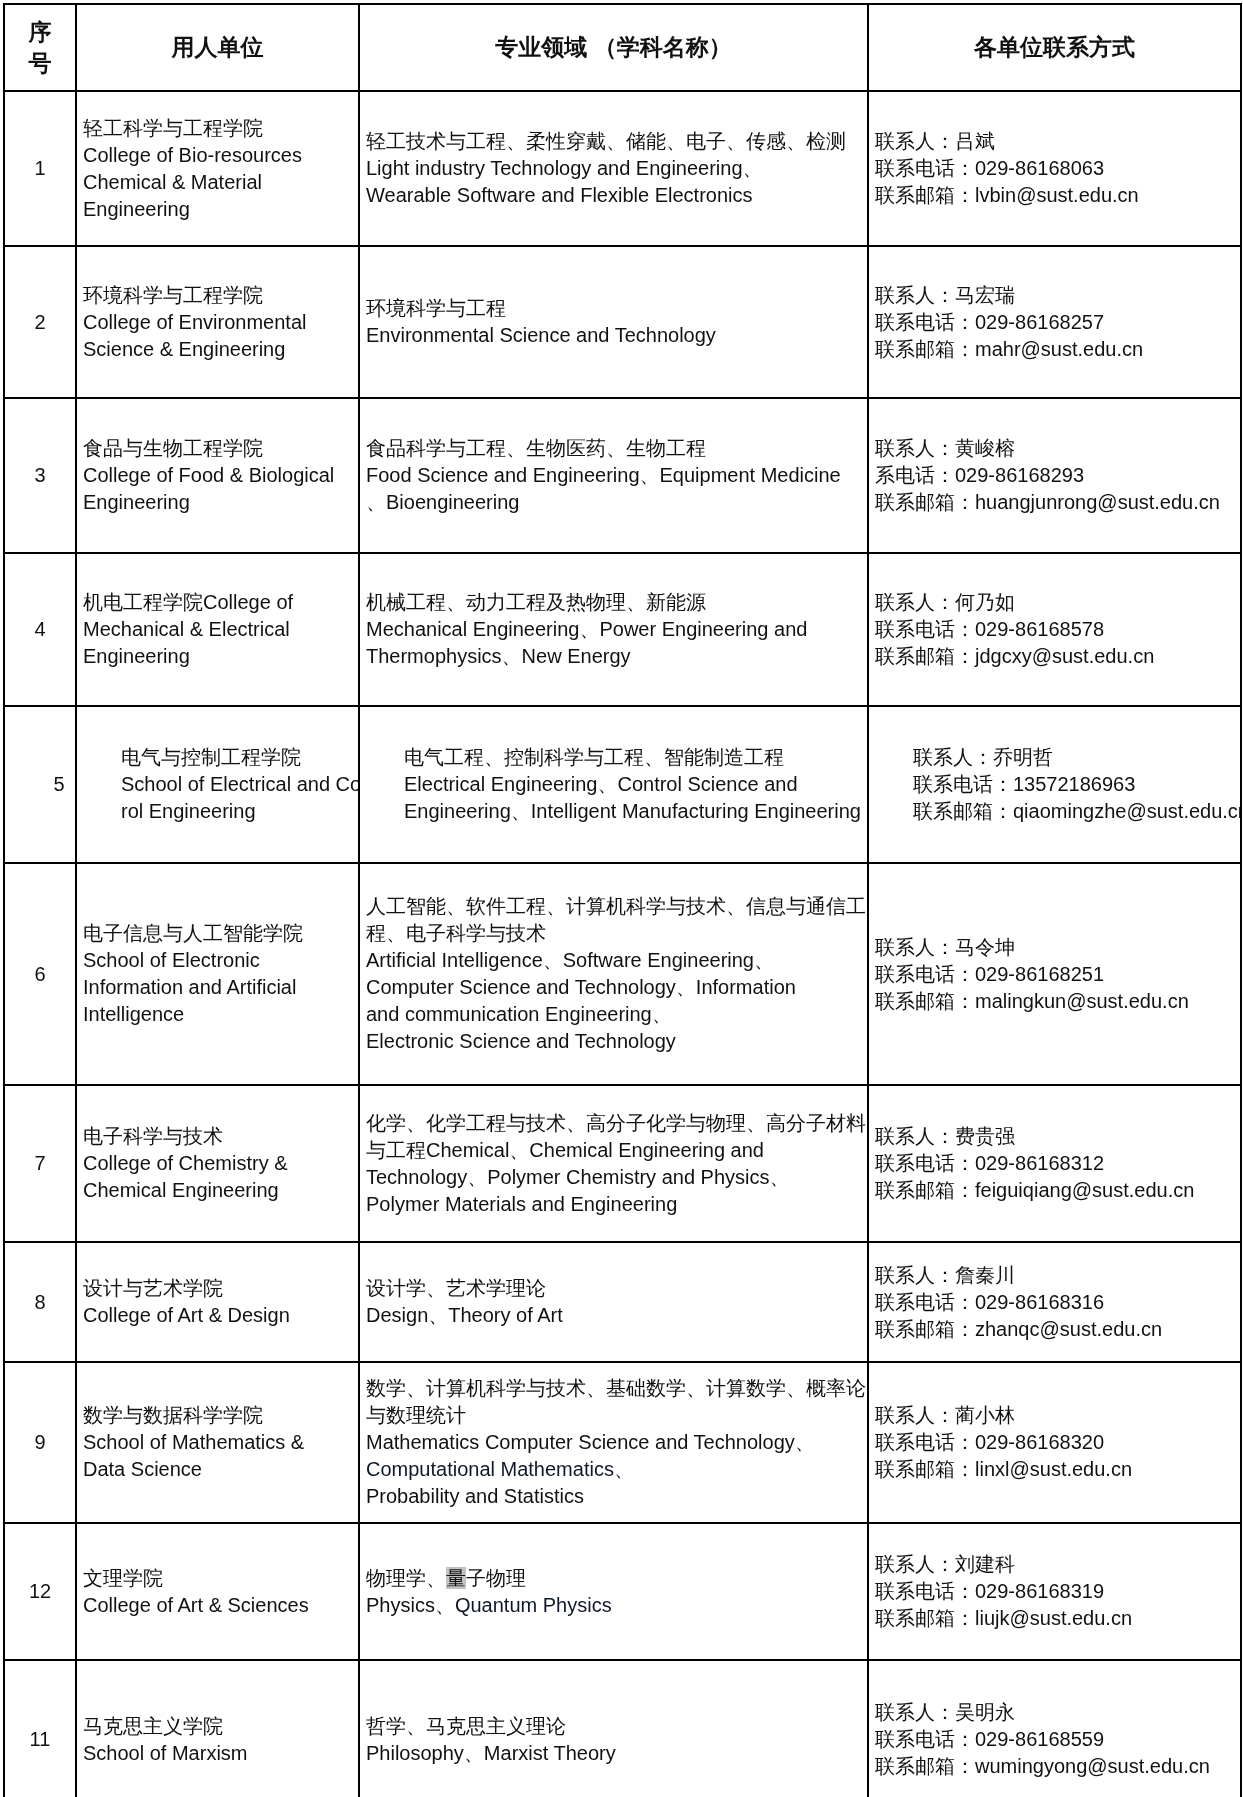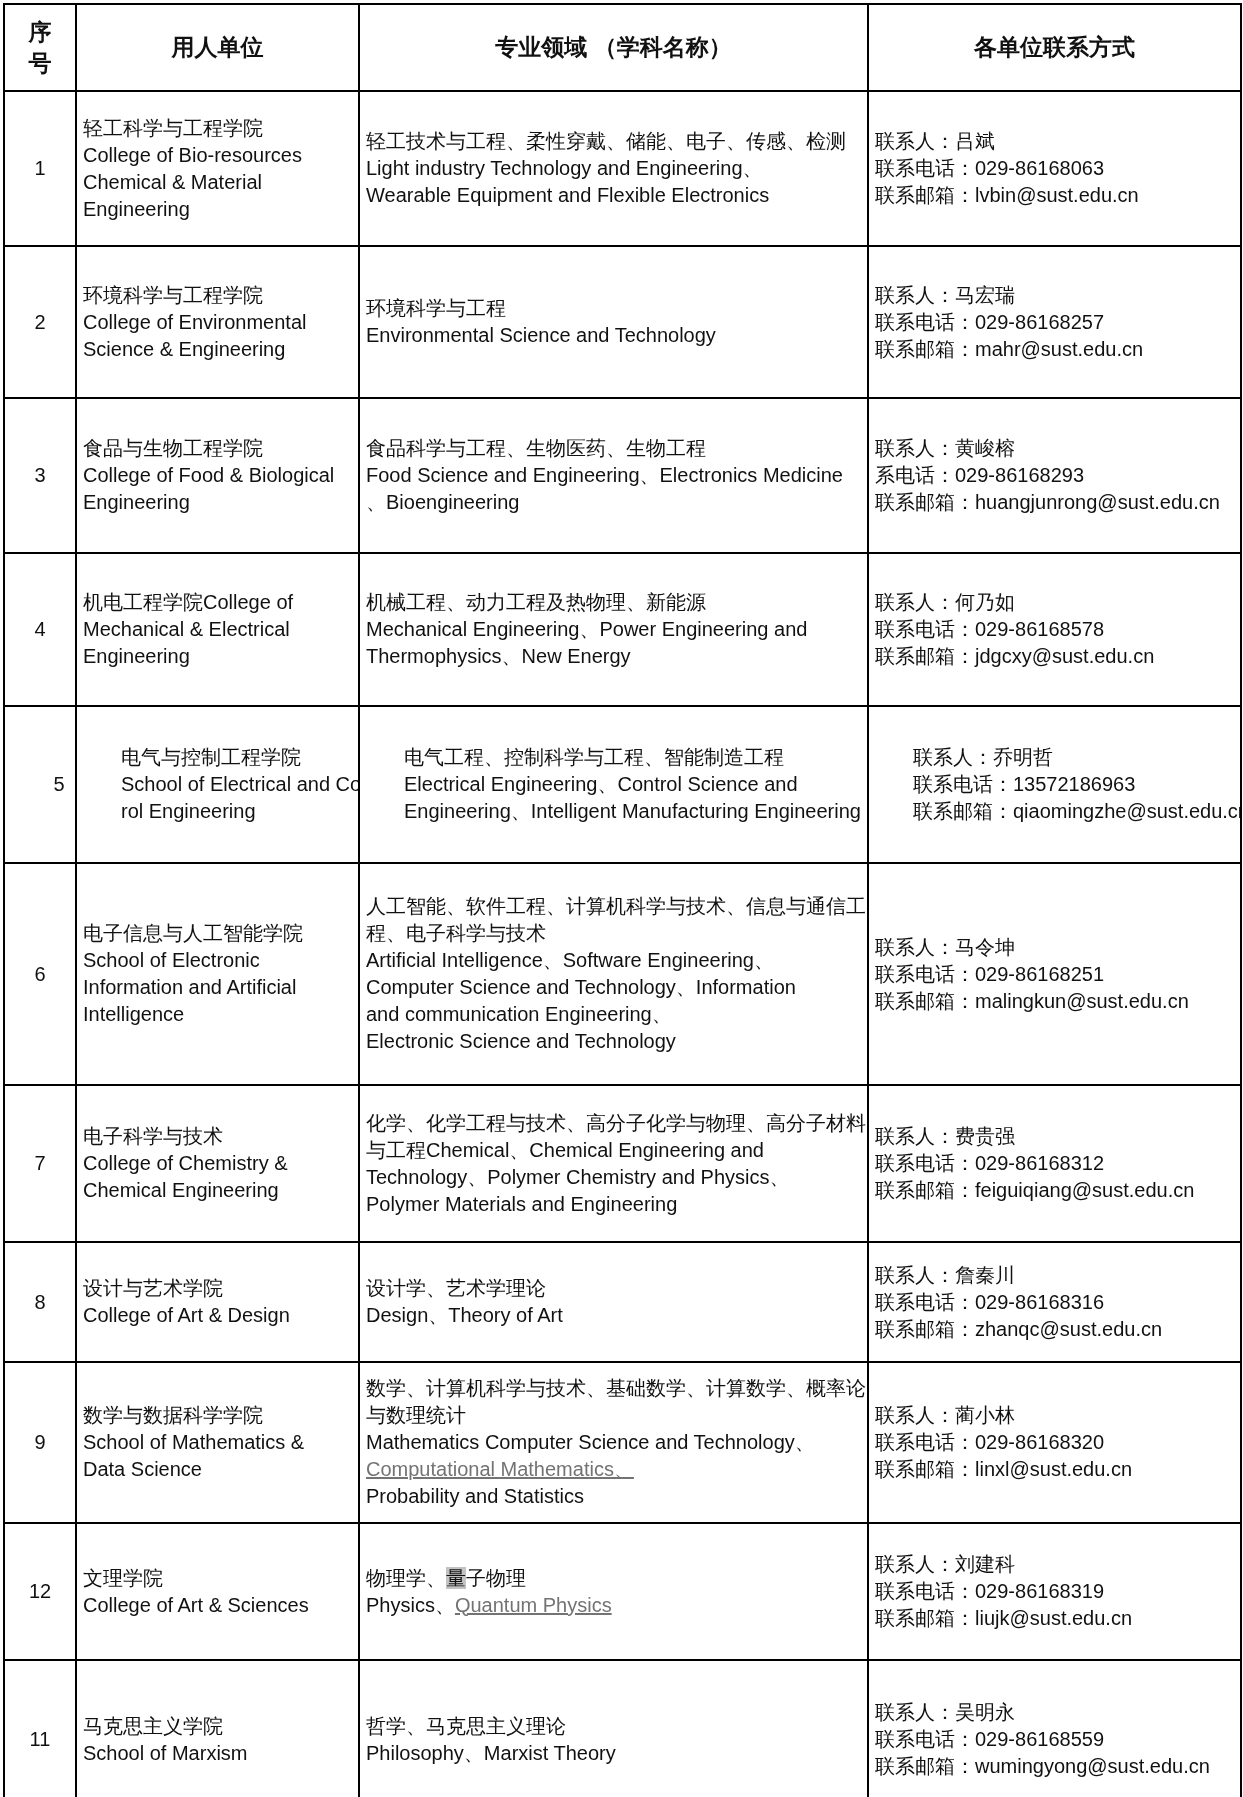--- a/index.html
+++ b/index.html
@@ -28,21 +28,21 @@
     text-align:center;
     height:81px;
     padding:2px 16px;
   }
   td{
     font-size:20px;
     line-height:27px;
   }
   td.no-cell{text-align:center;}
   .line{white-space:nowrap;}
-  .muted{color:#737373;text-decoration:underline;}
+  .muted{color:#0f172a;}
   .hl{background:#c3c3c3;}
   
   tbody tr:nth-child(1) td{height:149px;}
   tbody tr:nth-child(2) td{height:146px;}
   tbody tr:nth-child(3) td{height:149px;margin-top:20px;}
   tbody tr:nth-child(4) td{height:147px;}
   tbody tr:nth-child(5) td{height:151px;padding-left:44px;}
   tbody tr:nth-child(6) td{height:216px;}
   tbody tr:nth-child(7) td{height:151px;}
   tbody tr:nth-child(8) td{height:114px;}
@@ -75,21 +75,21 @@
         </td>
         <td>
           <div class="line"><span>轻工科学与工程学院</span></div>
           <div class="line"><span>College of Bio-resources</span></div>
           <div class="line"><span>Chemical &amp; Material</span></div>
           <div class="line"><span>Engineering</span></div>
         </td>
         <td>
           <div class="line"><span>轻工技术与工程、柔性穿戴、储能、电子、传感、检测</span></div>
           <div class="line"><span>Light industry Technology and Engineering、</span></div>
-          <div class="line"><span>Wearable Equipment and Flexible Electronics</span></div>
+          <div class="line"><span>Wearable Software and Flexible Electronics</span></div>
         </td>
         <td>
           <div class="line"><span>联系人：吕斌</span></div>
           <div class="line"><span>联系电话：029-86168063</span></div>
           <div class="line"><span>联系邮箱：lvbin@sust.edu.cn</span></div>
         </td>
       </tr>
       <tr>
         <td class="no-cell">
           <div class="line"><span>2</span></div>
@@ -113,21 +113,21 @@
         <td class="no-cell">
           <div class="line"><span>3</span></div>
         </td>
         <td>
           <div class="line"><span>食品与生物工程学院</span></div>
           <div class="line"><span>College of Food &amp; Biological</span></div>
           <div class="line"><span>Engineering</span></div>
         </td>
         <td>
           <div class="line"><span>食品科学与工程、生物医药、生物工程</span></div>
-          <div class="line"><span>Food Science and Engineering、Electronics Medicine</span></div>
+          <div class="line"><span>Food Science and Engineering、Equipment Medicine</span></div>
           <div class="line"><span>、Bioengineering</span></div>
         </td>
         <td>
           <div class="line"><span>联系人：黄峻榕</span></div>
           <div class="line"><span>系电话：029-86168293</span></div>
           <div class="line"><span>联系邮箱：huangjunrong@sust.edu.cn</span></div>
         </td>
       </tr>
       <tr>
         <td class="no-cell">

